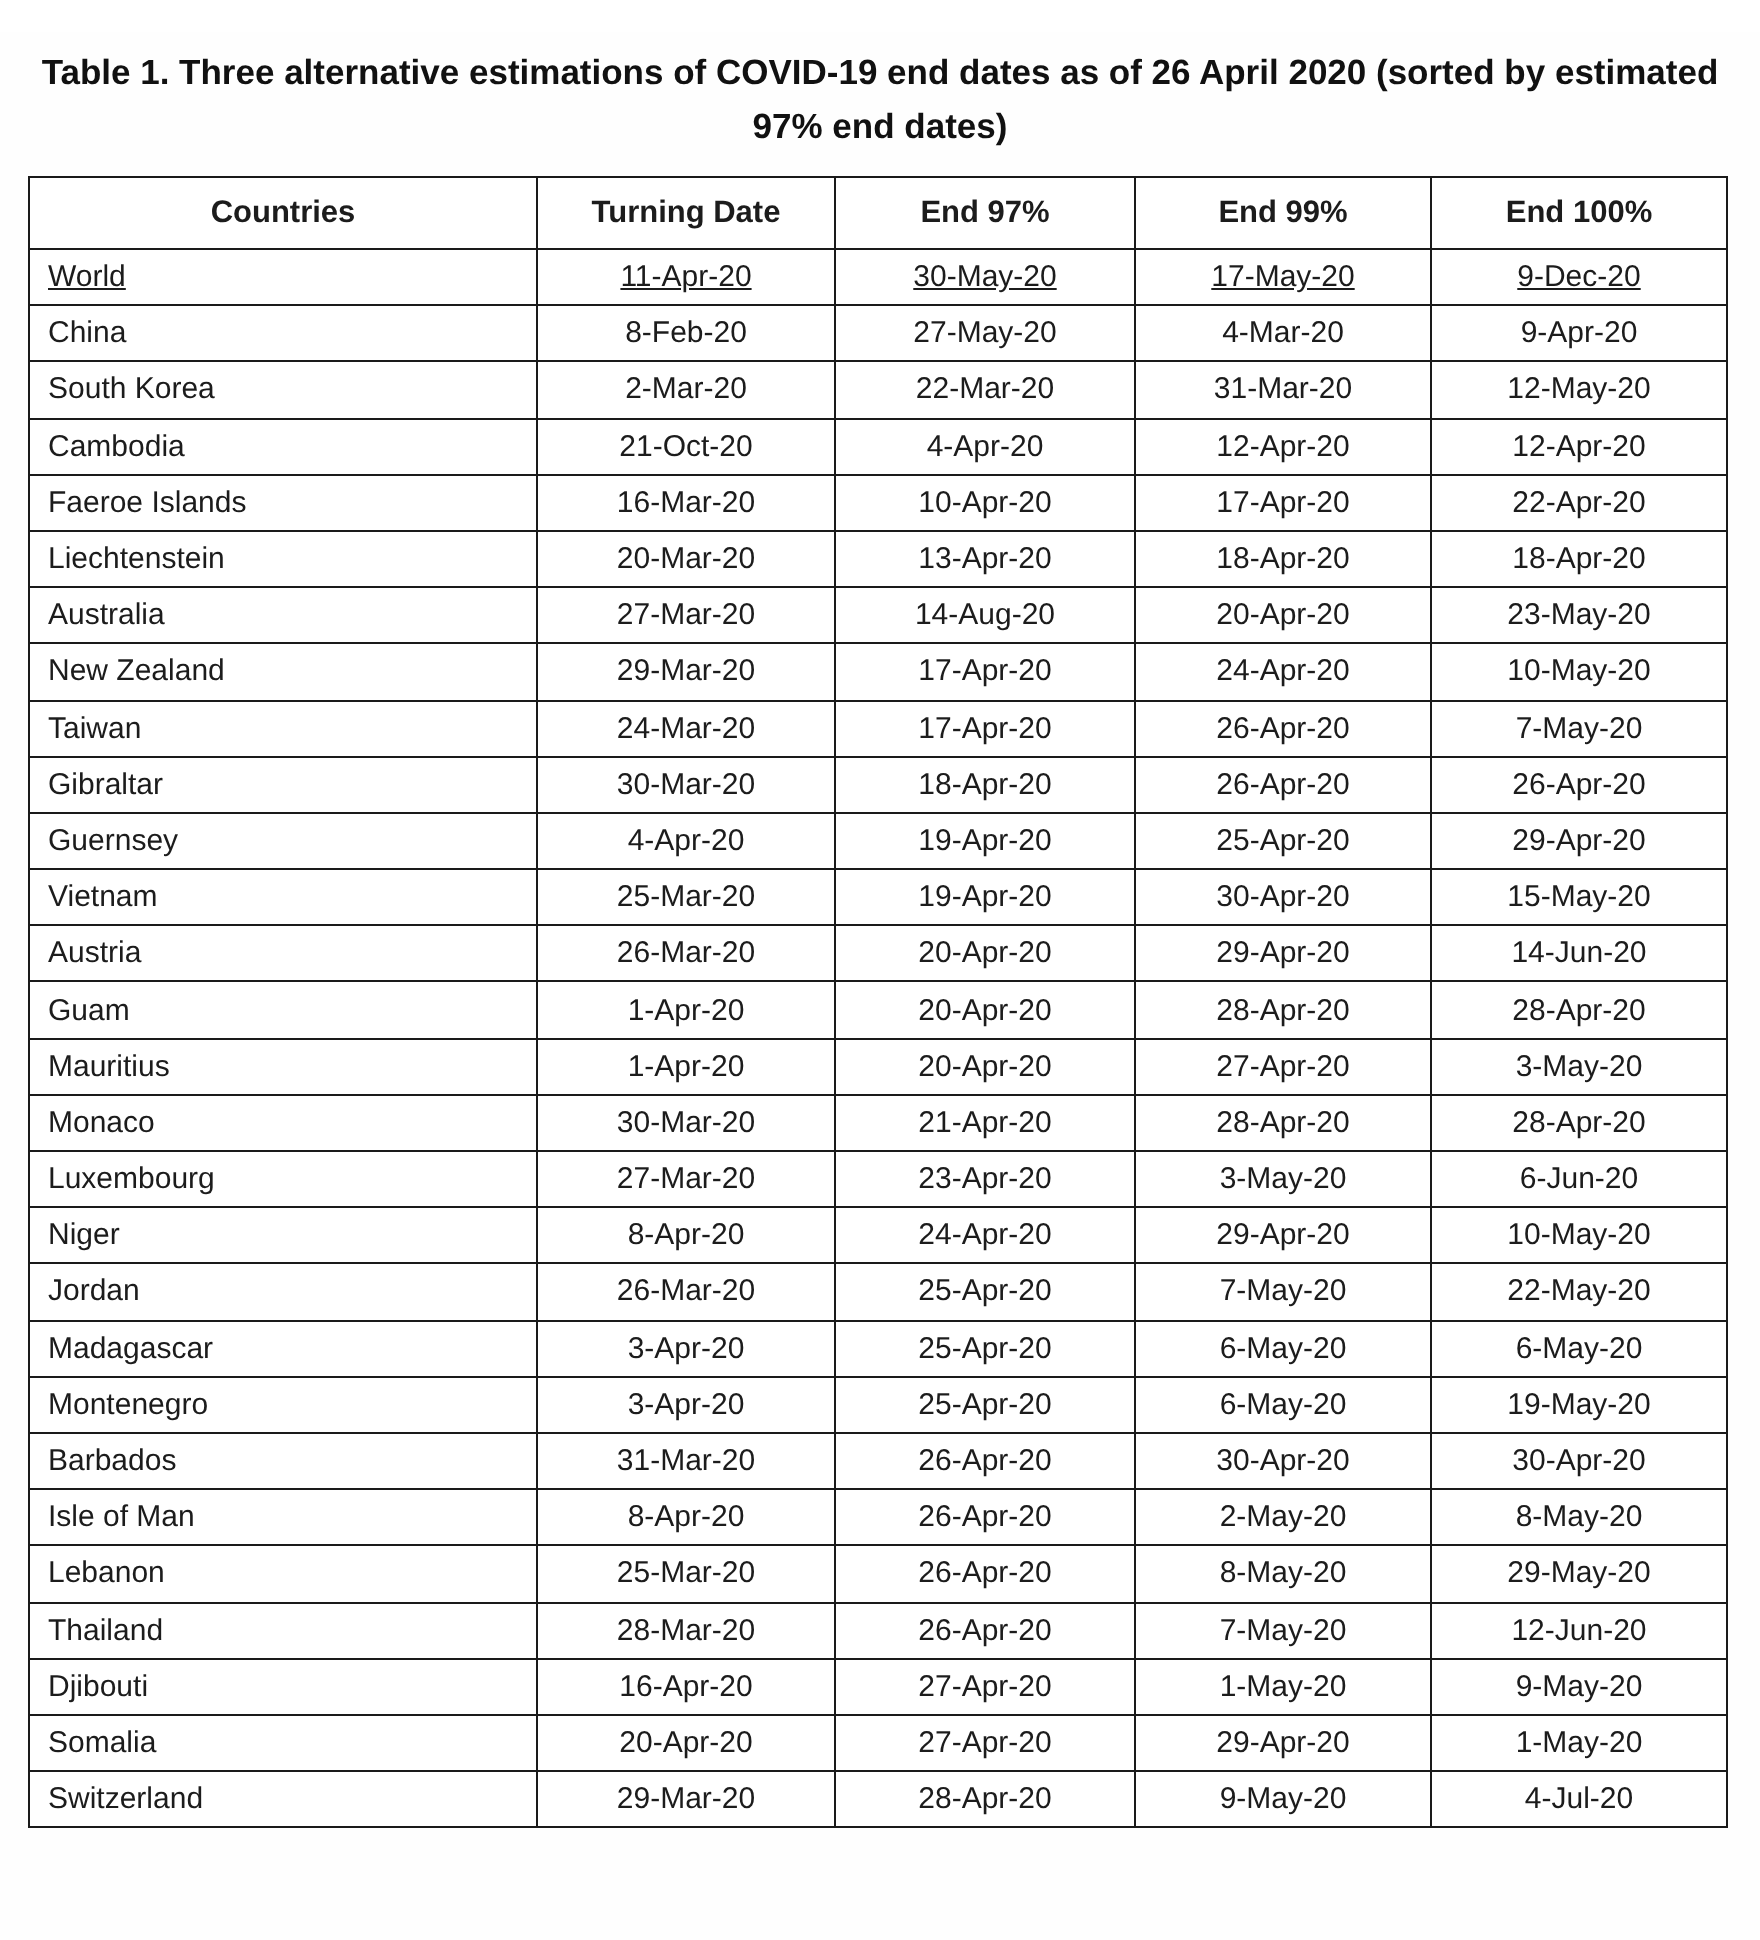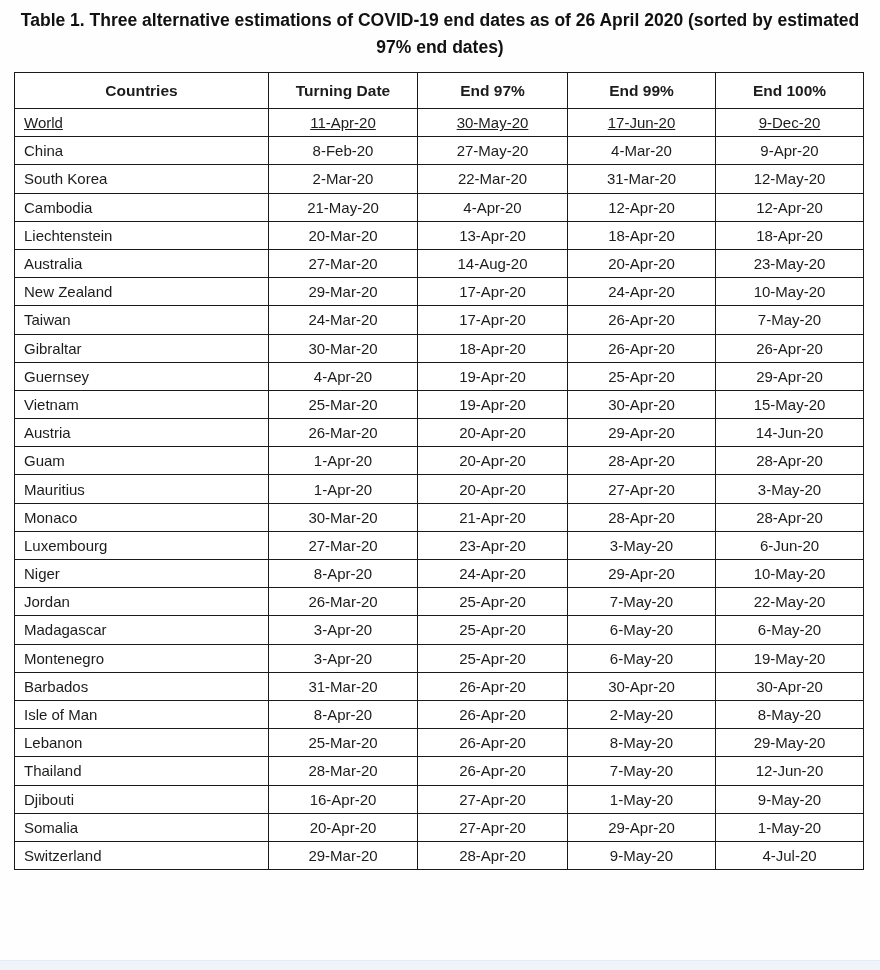--- a/index.html
+++ b/index.html
@@ -12,21 +12,21 @@
     overflow: hidden;
   }
   .page {
     position: relative;
     width: 880px;
     height: 970px;
     background: #fefefe;
   }
   .title {
     width: 840px;
-    margin: 0 auto;
+    margin: 16px auto;
     padding-top: 7px;
     text-align: center;
     font-size: 17.5px;
     font-weight: bold;
     line-height: 1.55;
     color: #111111;
   }
   table.data-table {
     position: absolute;
     left: 14px;
@@ -97,43 +97,50 @@
           <th>End 97%</th>
           <th>End 99%</th>
           <th>End 100%</th>
         </tr>
     </thead>
     <tbody>
         <tr class="underlined">
           <td class="country-cell">World</td>
           <td>11-Apr-20</td>
           <td>30-May-20</td>
-          <td>17-Jun-20</td>
+          <td>17-May-20</td>
           <td>9-Dec-20</td>
         </tr>
         <tr>
           <td class="country-cell">China</td>
           <td>8-Feb-20</td>
           <td>27-May-20</td>
           <td>4-Mar-20</td>
           <td>9-Apr-20</td>
         </tr>
         <tr>
           <td class="country-cell">South Korea</td>
           <td>2-Mar-20</td>
           <td>22-Mar-20</td>
           <td>31-Mar-20</td>
           <td>12-May-20</td>
         </tr>
         <tr>
           <td class="country-cell">Cambodia</td>
-          <td>21-May-20</td>
+          <td>21-Oct-20</td>
           <td>4-Apr-20</td>
           <td>12-Apr-20</td>
           <td>12-Apr-20</td>
+        </tr>
+        <tr>
+          <td class="country-cell">Faeroe Islands</td>
+          <td>16-Mar-20</td>
+          <td>10-Apr-20</td>
+          <td>17-Apr-20</td>
+          <td>22-Apr-20</td>
         </tr>
         <tr>
           <td class="country-cell">Liechtenstein</td>
           <td>20-Mar-20</td>
           <td>13-Apr-20</td>
           <td>18-Apr-20</td>
           <td>18-Apr-20</td>
         </tr>
         <tr>
           <td class="country-cell">Australia</td>

